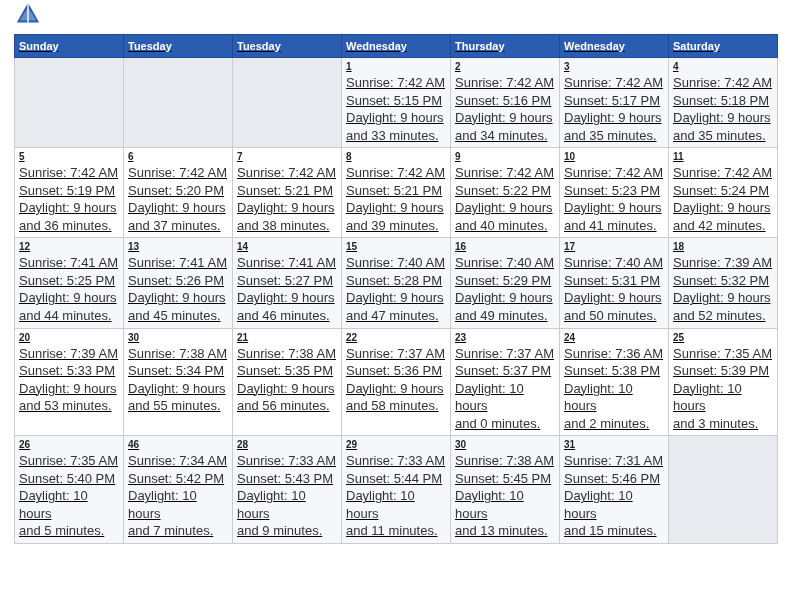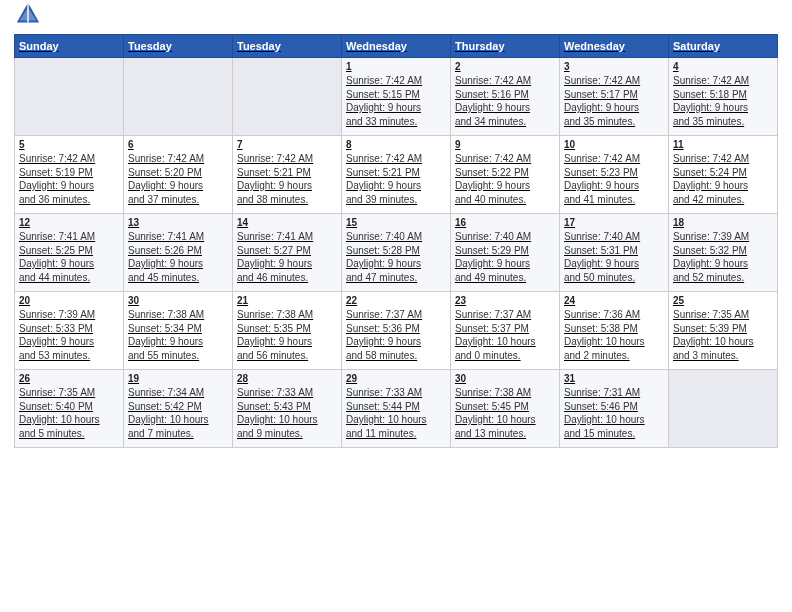--- a/index.html
+++ b/index.html
@@ -88,21 +88,21 @@
       background: #fff;
     }
     .day-num {
       font-size: 10px;
       font-weight: bold;
       color: #222;
       display: block;
       margin-bottom: 2px;
     }
     .cell-text {
-      font-size: 10px;
+      font-size: 13px;
       color: #333;
       line-height: 1.35;
     }
     .empty-cell {
       background: #e8eaf0 !important;
     }
   </style>
 </head>
 <body>
 
@@ -247,21 +247,21 @@
           <td><span class="day-num">25</span><span class="cell-text" style="white-space: pre-line;">Sunrise: 7:35 AM
 Sunset: 5:39 PM
 Daylight: 10 hours
 and 3 minutes.</span></td>
         </tr>
         <tr>
           <td><span class="day-num">26</span><span class="cell-text" style="white-space: pre-line;">Sunrise: 7:35 AM
 Sunset: 5:40 PM
 Daylight: 10 hours
 and 5 minutes.</span></td>
-          <td><span class="day-num">19</span><span class="cell-text" style="white-space: pre-line;">Sunrise: 7:34 AM
+          <td><span class="day-num">46</span><span class="cell-text" style="white-space: pre-line;">Sunrise: 7:34 AM
 Sunset: 5:42 PM
 Daylight: 10 hours
 and 7 minutes.</span></td>
           <td><span class="day-num">28</span><span class="cell-text" style="white-space: pre-line;">Sunrise: 7:33 AM
 Sunset: 5:43 PM
 Daylight: 10 hours
 and 9 minutes.</span></td>
           <td><span class="day-num">29</span><span class="cell-text" style="white-space: pre-line;">Sunrise: 7:33 AM
 Sunset: 5:44 PM
 Daylight: 10 hours

